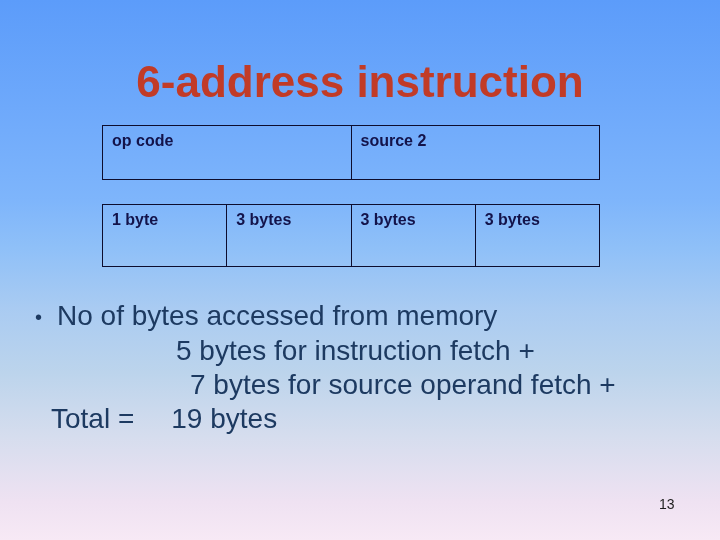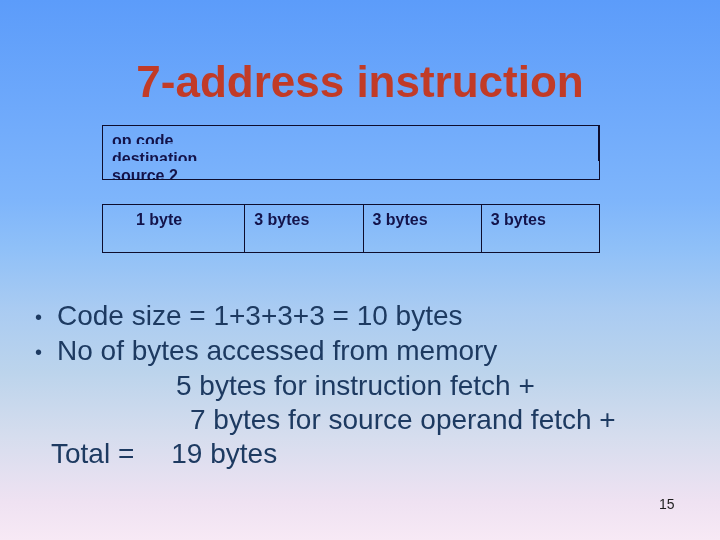--- a/index.html
+++ b/index.html
@@ -32,22 +32,22 @@
     color: #c13b27;
   }
   .tbl {
     position: absolute;
     left: 102px;
     width: 498px;
     display: flex;
     border: 1px solid #0d0d2e;
     box-sizing: border-box;
   }
-  .tbl-header { top: 125px; height: 55px; flex-direction: column; }
-  .tbl-sizes  { top: 204px; height: 49px; padding-left: 24px; }
+  .tbl-header { top: 125px; height: 55px; }
+  .tbl-sizes  { top: 204px; height: 63px; }
   .cell {
     flex: 1 1 0;
     border-right: 1px solid #0d0d2e;
     box-sizing: border-box;
     padding: 6px 0 0 9px;
     font-size: 16px;
     font-weight: bold;
     color: #13134a;
     overflow: hidden;
   }
@@ -78,44 +78,40 @@
     left: 659px;
     font-size: 14px;
     color: #1e1e1e;
   }
 </style>
 </head>
 <body>
 
 <div class="slide">
 
-  <div class="title">7-address instruction</div>
+  <div class="title">6-address instruction</div>
 
   <div class="tbl tbl-header">
     <div class="cell">op code</div>
-    <div class="cell">destination</div>
     <div class="cell">source 2</div>
   </div>
 
   <div class="tbl tbl-sizes">
     <div class="cell">1 byte</div>
     <div class="cell">3 bytes</div>
     <div class="cell">3 bytes</div>
     <div class="cell">3 bytes</div>
   </div>
 
   <div class="body-text">
     <div class="line">
-      <span class="marker">•</span><span>Code size = 1+3+3+3 = 10 bytes</span>
-    </div>
-    <div class="line">
       <span class="marker">•</span><span>No of bytes accessed from memory</span>
     </div>
     <div class="line indent-a">5 bytes for instruction fetch +</div>
     <div class="line indent-b">7 bytes for source operand fetch +</div>
     <div class="line total-line">
       <span class="total-label">Total =</span><span class="total-value">19 bytes</span>
     </div>
   </div>
 
-  <div class="page-number">15</div>
+  <div class="page-number">13</div>
 
 </div>
 
 </body></html>

